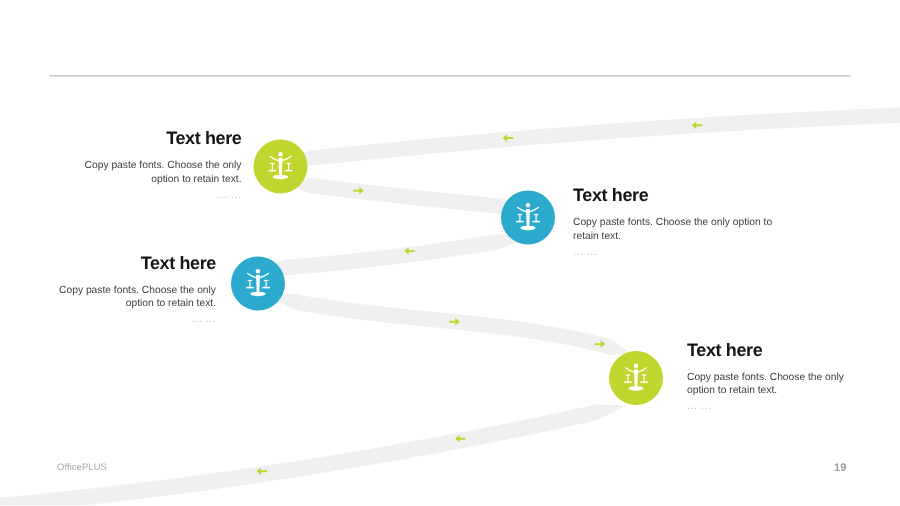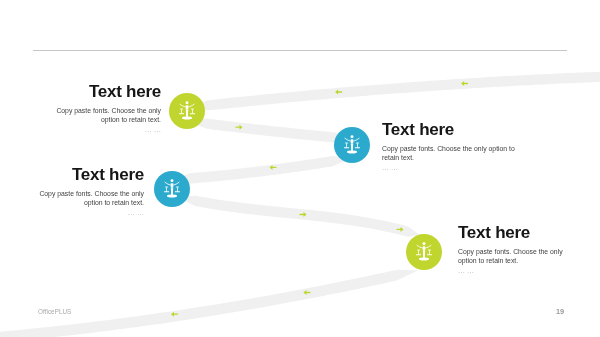--- a/index.html
+++ b/index.html
@@ -4,21 +4,21 @@
 <style>
   html,body{margin:0;padding:0;}
   body{width:600px;height:337px;background:#fff;overflow:hidden;
        font-family:"Liberation Sans",sans-serif;}
   #slide{position:relative;width:600px;height:337px;background:#fff;overflow:hidden;}
   #topline{position:absolute;left:33px;top:50px;width:534px;height:1px;background:#c6c6c6;}
   #ribbons{position:absolute;left:0;top:0;}
   .node{position:absolute;width:36px;height:36px;border-radius:50%;}
   .node svg{position:absolute;left:0;top:0;width:36px;height:36px;}
   .blk{position:absolute;}
-  .ttl{font-weight:bold;font-size:17px;color:#161616;letter-spacing:-0.25px;line-height:12px;}
+  .ttl{font-weight:bold;font-size:12px;color:#161616;letter-spacing:-0.25px;line-height:12px;}
   .bdy{font-size:6.85px;color:#3f3f3f;line-height:9.2px;margin-top:8px;}
   .dots{font-size:6.5px;color:#bdbdbd;letter-spacing:0.2px;line-height:8px;margin-top:4px;}
   .ra{text-align:right;}
   #brand{position:absolute;left:38px;top:308px;font-size:6.3px;color:#a9a9a9;letter-spacing:0.05px;}
   #pageno{position:absolute;left:556px;top:307px;font-size:7.4px;color:#9b9b9b;font-weight:bold;}
 </style>
 </head>
 <body>
 
 <div id="slide">

